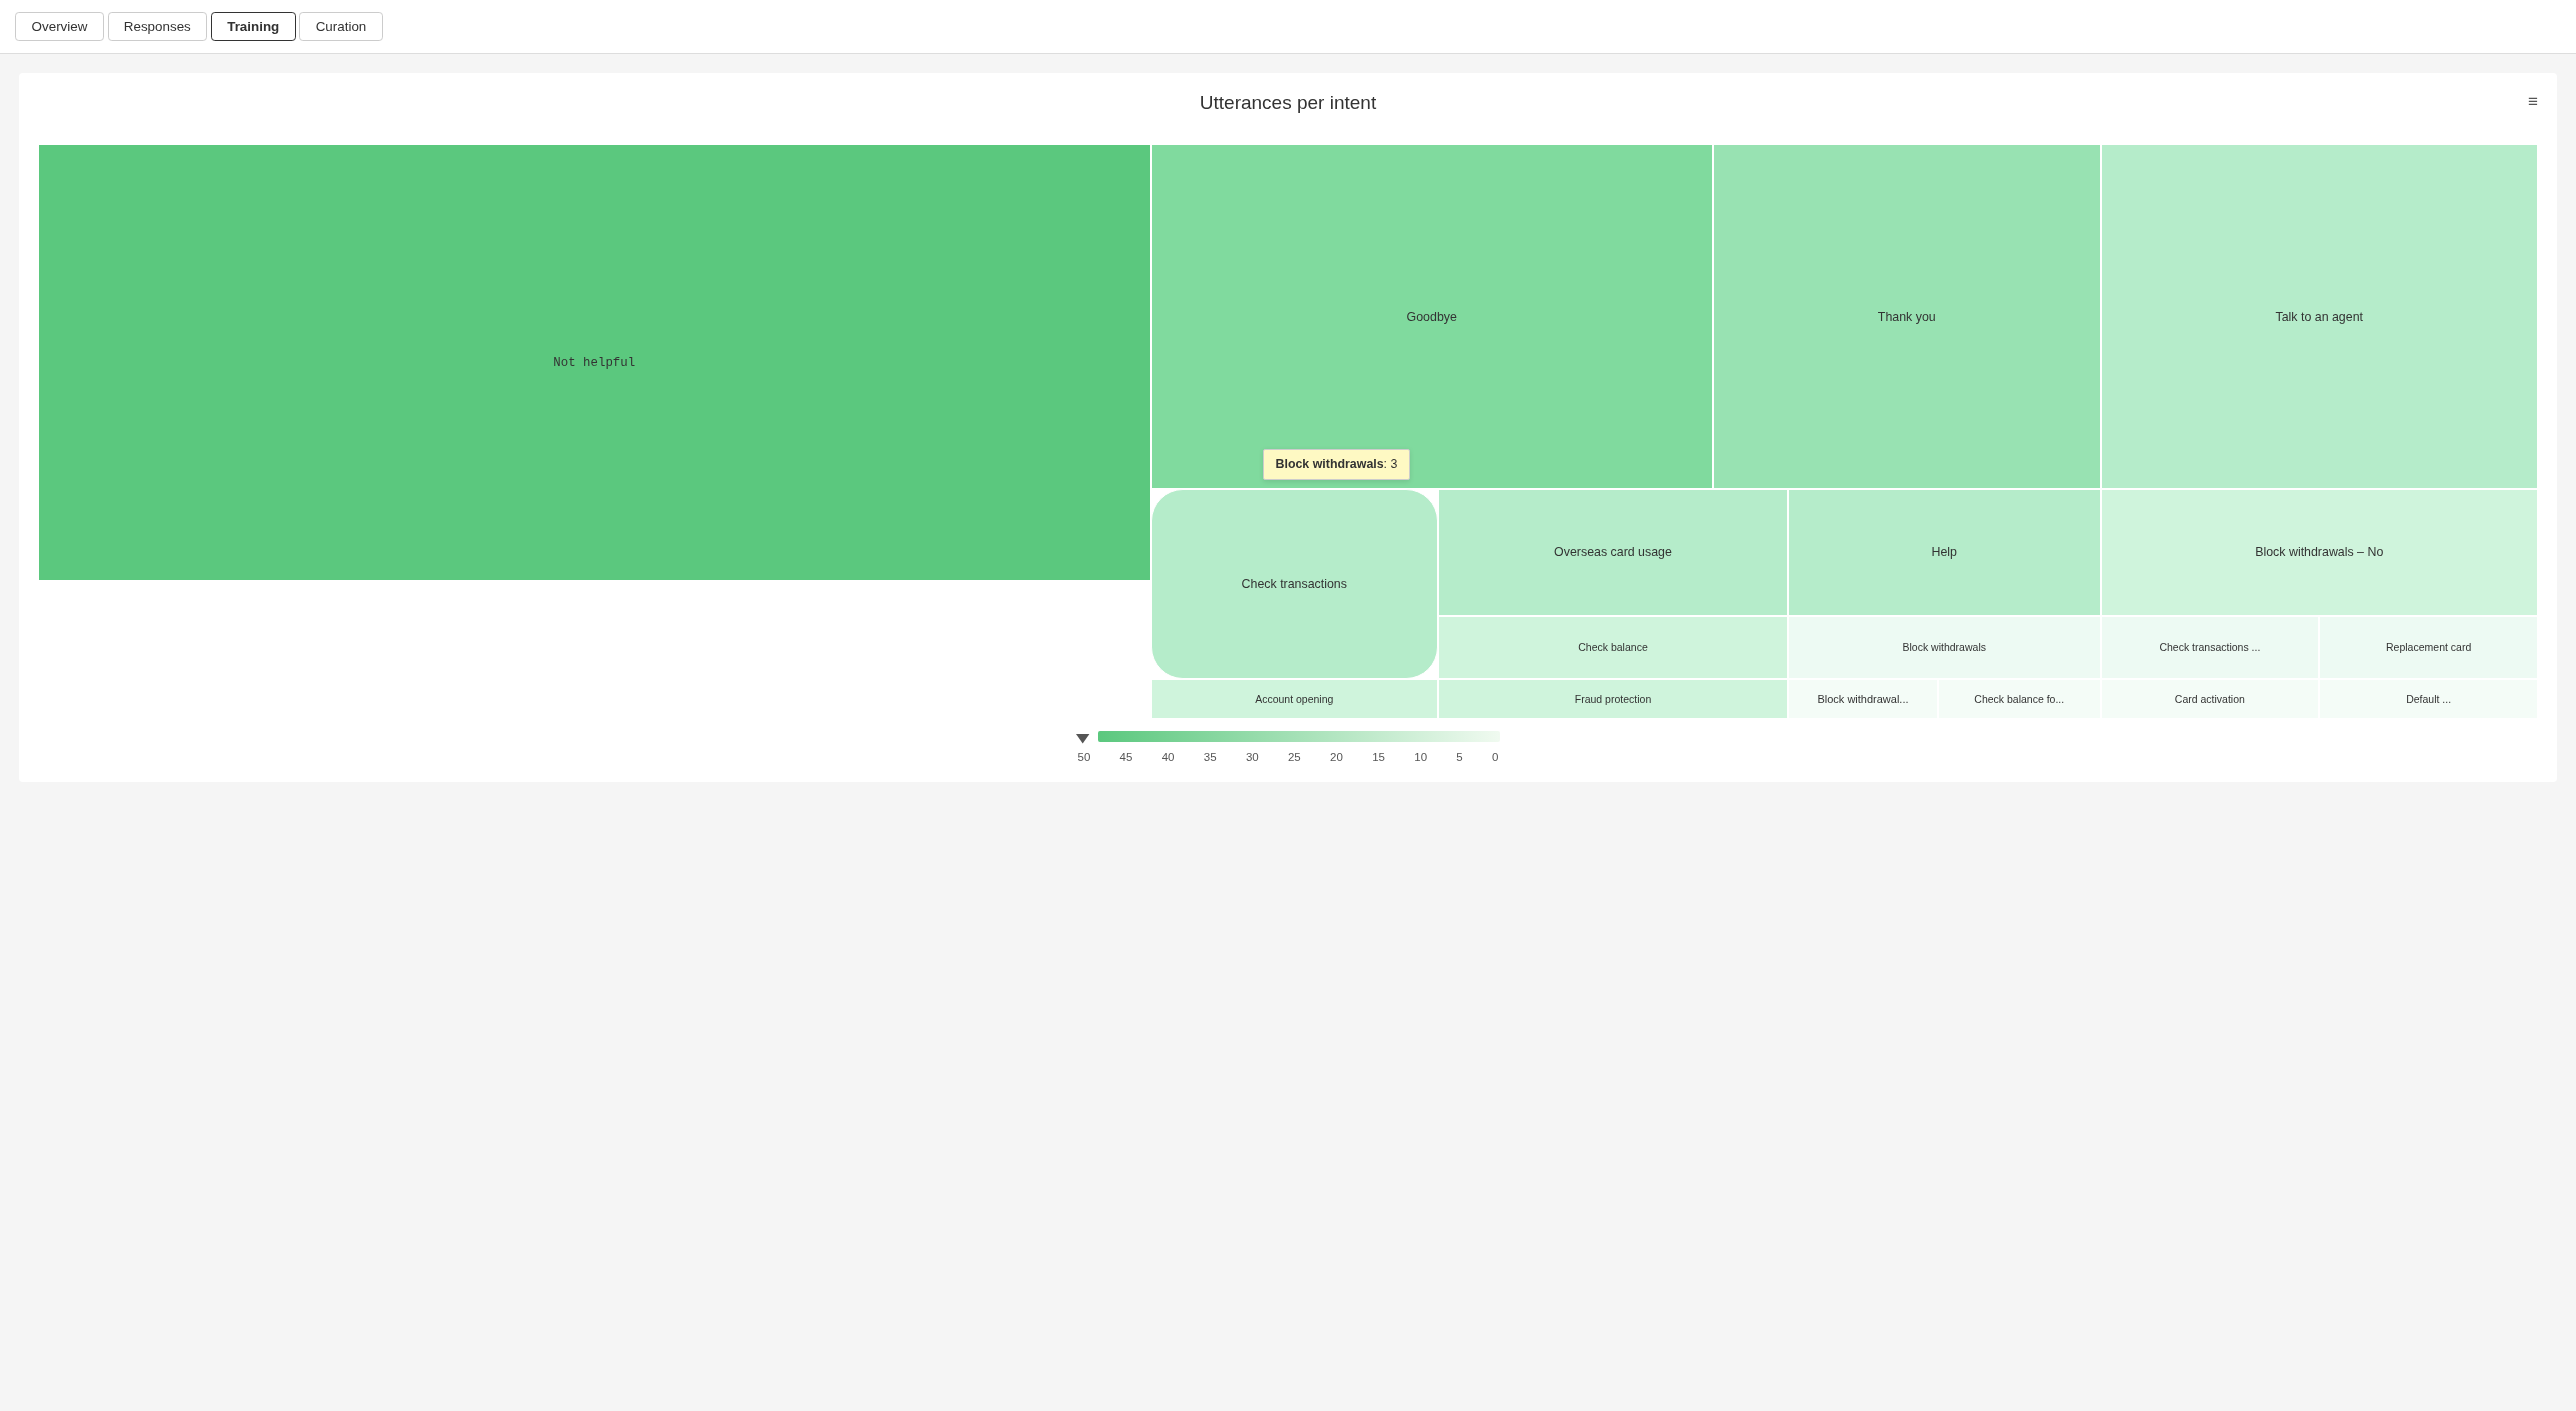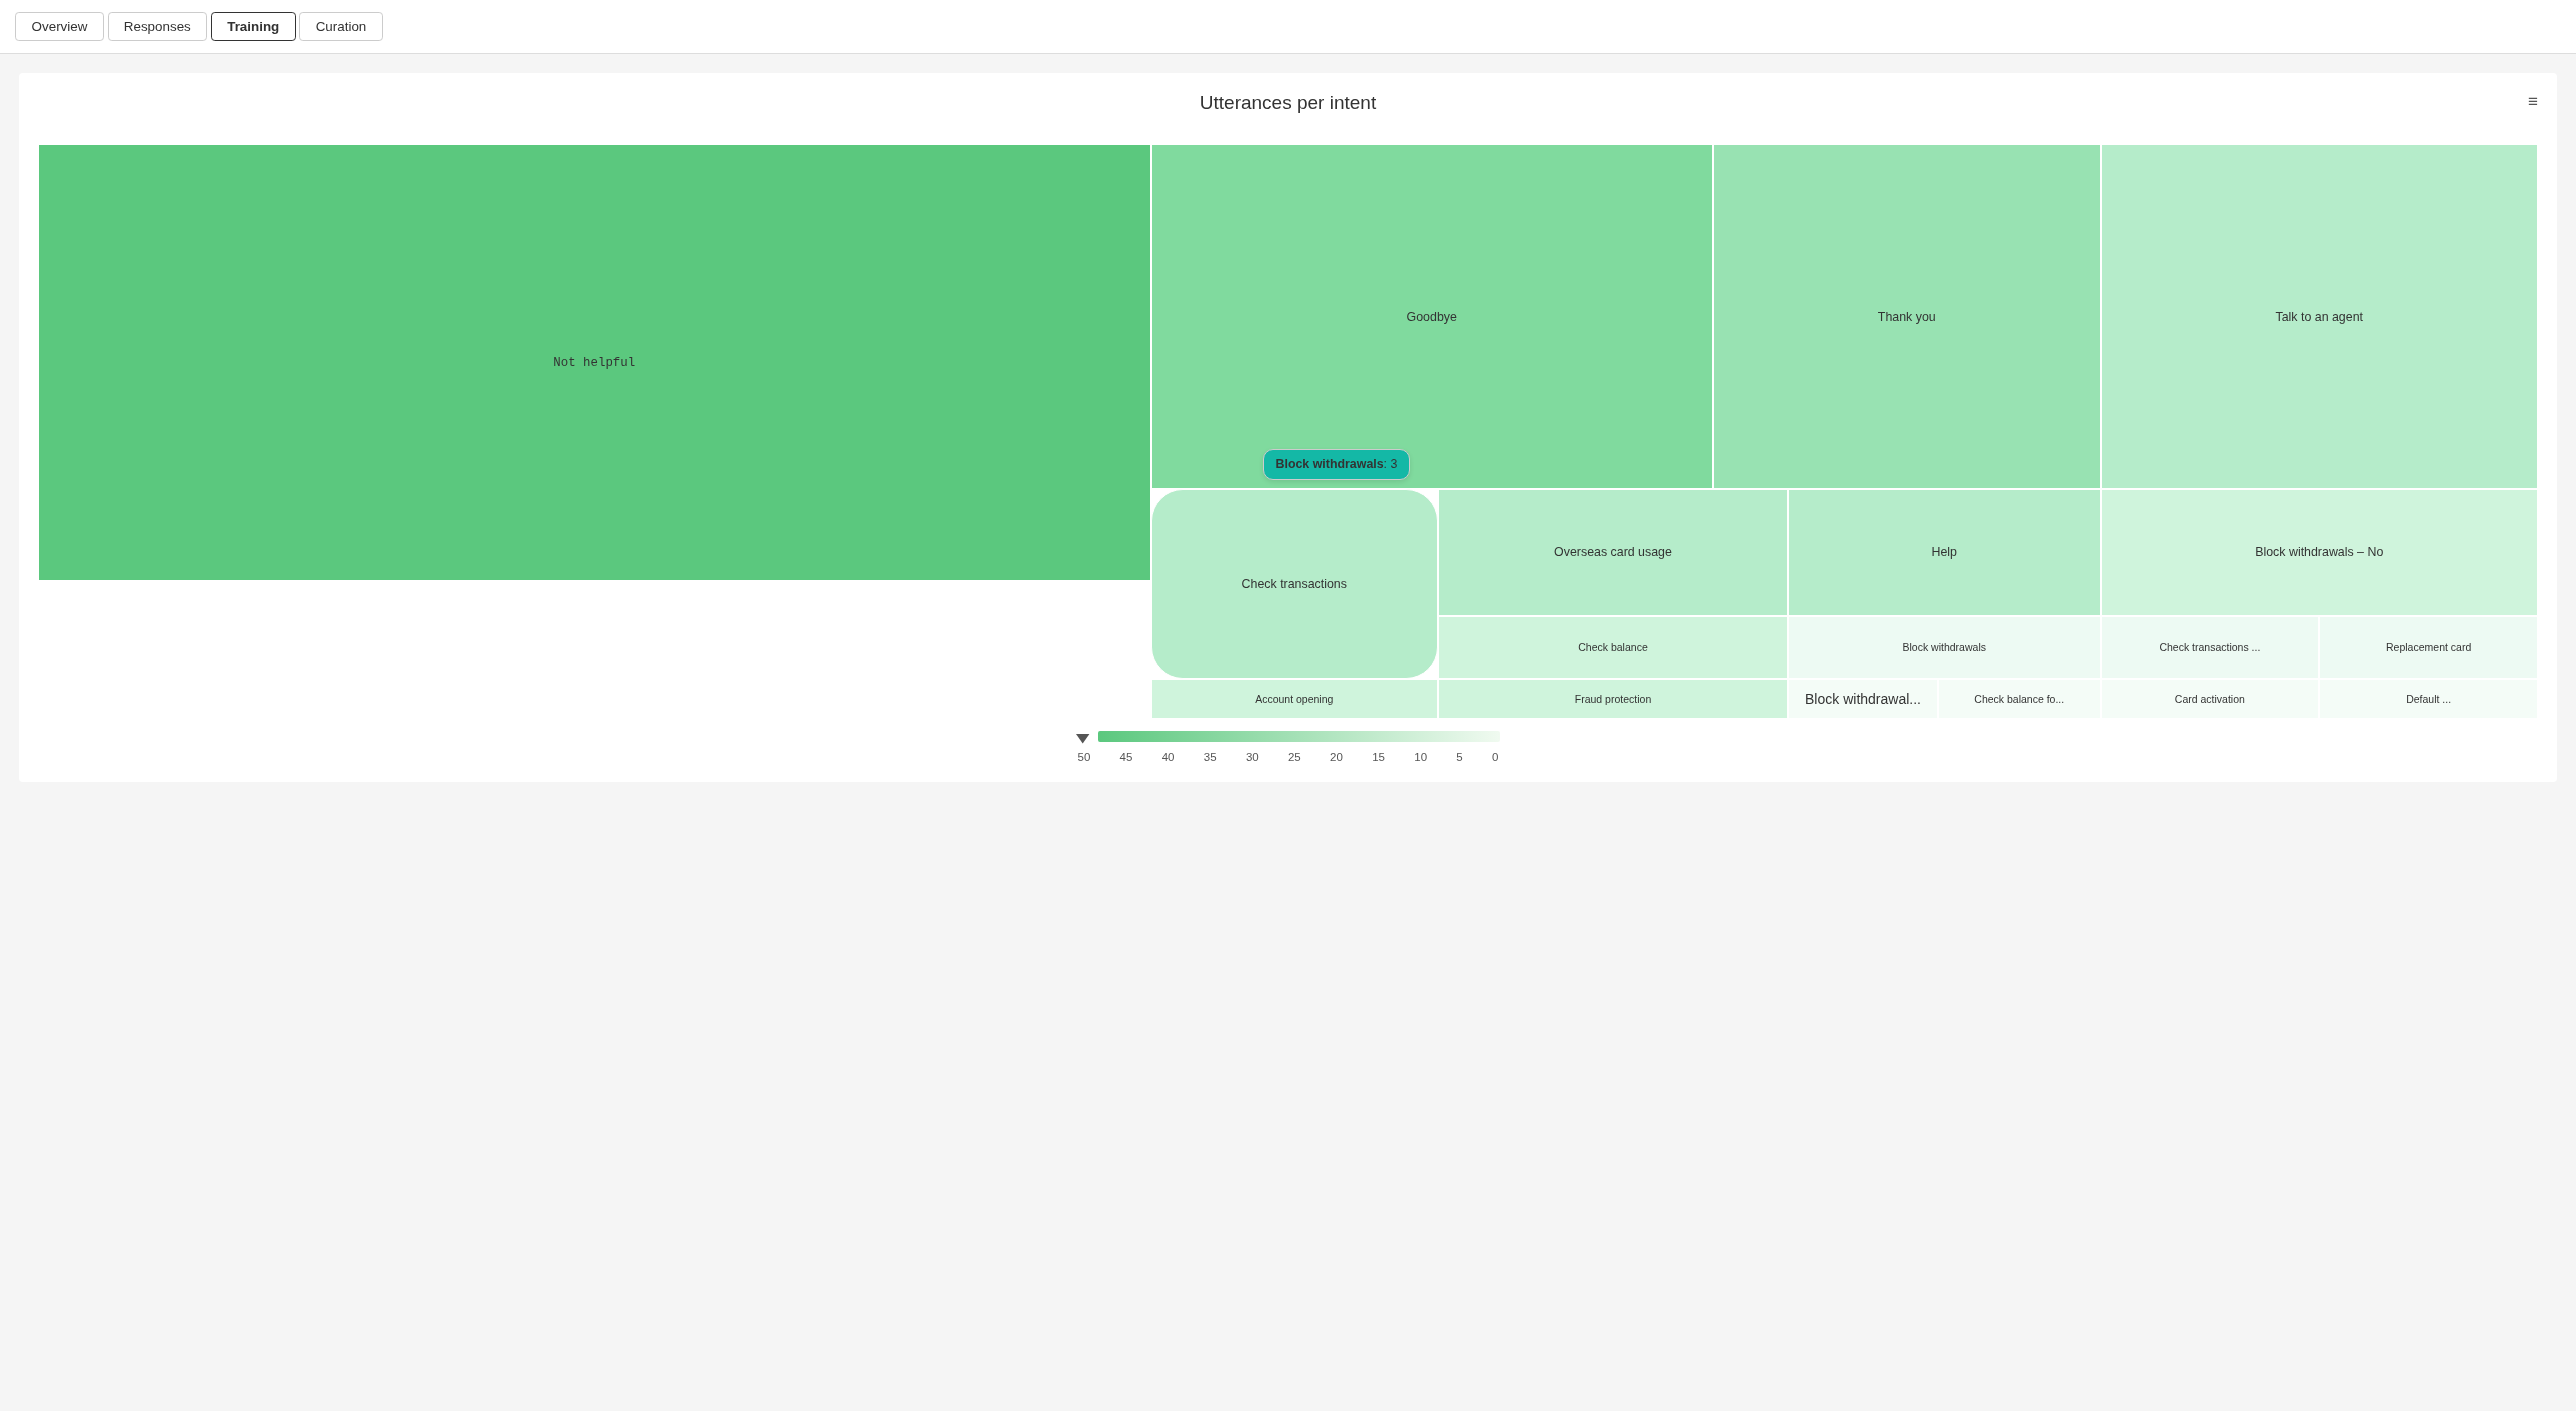--- a/index.html
+++ b/index.html
@@ -77,23 +77,23 @@
       font-weight: 500;
       color: #333;
       border: 1px solid #fff;
       cursor: pointer;
       text-align: center;
       padding: 3.8px;
     }
 
     .tooltip {
       position: absolute;
-      background: #14b8a6;
+      background: #fef9c3;
       border: 1px solid #ccc;
-      border-radius: 10px;
+      border-radius: 2px;
       padding: 7.7px 11.5px;
       font-size: 12.4px;
       color: #333;
       pointer-events: none;
       z-index: 100;
       white-space: nowrap;
       box-shadow: 0 1.9px 5.7px rgba(0,0,0,0.1);
     }
     .tooltip strong { font-weight: bold; }
 
@@ -156,21 +156,21 @@
           <div class="treemap-cell c-4" style="left: 67%; top: 0%; width: 15.5%; height: 60%; font-size: 12.4px;">Thank you</div>
           <div class="treemap-cell c-5" style="left: 56%; top: 60%; width: 14%; height: 22%; font-size: 12.4px;">Overseas card usage</div>
           <div class="treemap-cell c-6" style="left: 56%; top: 82%; width: 14%; height: 11%; font-size: 10.5px;">Check balance</div>
           <div class="treemap-cell c-6" style="left: 56%; top: 93%; width: 14%; height: 7%; font-size: 10.5px;">Fraud protection</div>
           <div class="treemap-cell c-5" style="left: 82.5%; top: 0%; width: 17.5%; height: 60%; font-size: 12.4px;">Talk to an agent</div>
           <div class="treemap-cell c-5" style="left: 70%; top: 60%; width: 12.5%; height: 22%; font-size: 12.4px;">Help</div>
           <div class="treemap-cell c-6" style="left: 82.5%; top: 60%; width: 17.5%; height: 22%; font-size: 12.4px;">Block withdrawals – No</div>
           <div class="treemap-cell c-8" style="left: 70%; top: 82%; width: 12.5%; height: 11%; font-size: 10.5px;">Block withdrawals</div>
           <div class="treemap-cell c-8" style="left: 82.5%; top: 82%; width: 8.75%; height: 11%; font-size: 10.5px;">Check transactions ...</div>
           <div class="treemap-cell c-8" style="left: 91.25%; top: 82%; width: 8.75%; height: 11%; font-size: 10.5px;">Replacement card</div>
-          <div class="treemap-cell c-9" style="left: 70%; top: 93%; width: 6%; height: 7%; font-size: 14px;">Block withdrawal...</div>
+          <div class="treemap-cell c-9" style="left: 70%; top: 93%; width: 6%; height: 7%; font-size: 11px;">Block withdrawal...</div>
           <div class="treemap-cell c-9" style="left: 76%; top: 93%; width: 6.5%; height: 7%; font-size: 10.5px;">Check balance fo...</div>
           <div class="treemap-cell c-9" style="left: 82.5%; top: 93%; width: 8.75%; height: 7%; font-size: 10.5px;">Card activation</div>
           <div class="treemap-cell c-9" style="left: 91.25%; top: 93%; width: 8.75%; height: 7%; font-size: 10.5px;">Default ...</div>
         </div>
 
       <div class="tooltip" id="tooltip" style="left: 49%; top: 53%;">
         <span><strong>Block withdrawals</strong>: 3</span>
       </div>
     </div>
 

